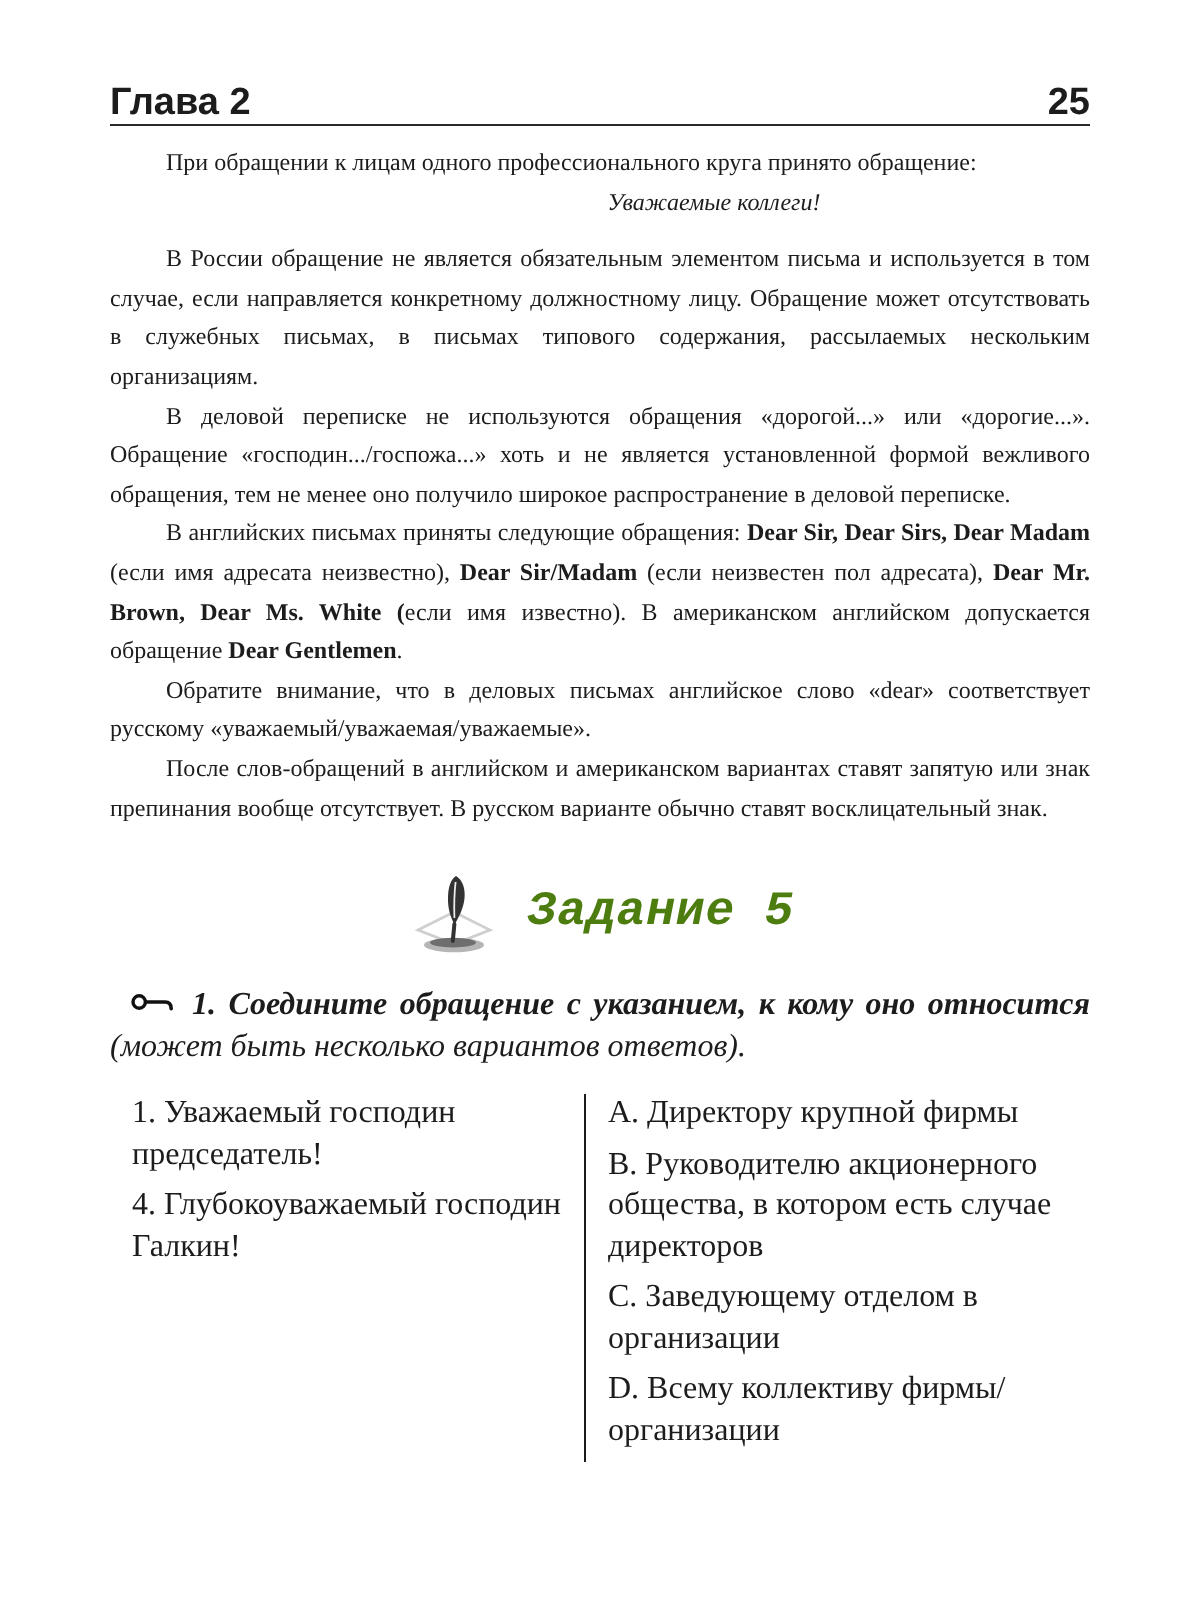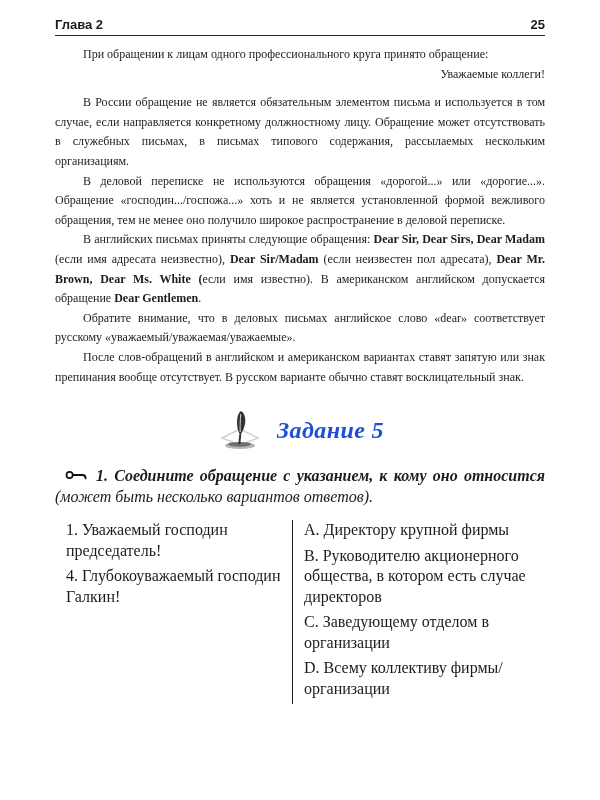--- a/index.html
+++ b/index.html
@@ -4,42 +4,42 @@
 <style>
   html,body{margin:0;padding:0;background:#e8e8e8;}
   .page{
     width:600px;height:800px;background:#ffffff;margin:0 auto;
     position:relative;color:#1c1c1c;overflow:hidden;
     font-family:"Liberation Serif",serif;
   }
   .inner{margin:0 55px;}
   .running-head{
     display:flex;justify-content:space-between;align-items:flex-end;
-    padding-top:18px;padding-bottom:3px;
+    padding-top:45px;padding-bottom:3px;
     border-bottom:1.6px solid #2a2a2a;
     font-family:"Liberation Sans",sans-serif;
-    font-weight:bold;font-size:13px;line-height:14px;
+    font-weight:bold;font-size:19px;line-height:14px;
   }
   .body-text{
     margin-top:9px;
     font-size:12px;line-height:19.6px;
     text-align:justify;
   }
   .para{margin:0;text-indent:28px;}
-  .para.salutation{text-indent:114px;text-align:right;margin-bottom:9px;}
+  .para.salutation{text-indent:114px;text-align:center;margin-bottom:9px;font-style:italic;}
   .b{font-weight:bold;}
   .i{font-style:italic;}
   .task-heading{
     margin-top:21px;
     display:flex;align-items:center;justify-content:center;gap:13px;
   }
   .task-title{
-    font-family:Liberation Serif, serif;
+    font-family:Liberation Mono, monospace;
     font-weight:bold;font-style:italic;
-    font-size:24px;line-height:26px;color:#1d4ed8;letter-spacing:.4px;
+    font-size:24px;line-height:26px;color:#4d7c0f;letter-spacing:.4px;
   }
   .exercise{
     margin:13px 0 0;
     font-size:16px;line-height:21px;text-align:justify;
   }
   .exercise .bullet{margin:0 8px 0 10px;vertical-align:-1px;}
   .match-table{
     display:flex;margin-top:13px;
     font-size:16px;line-height:20.5px;
   }

